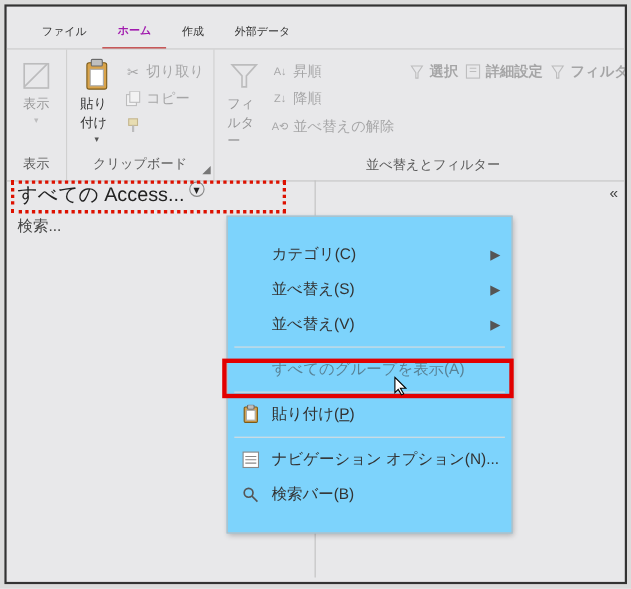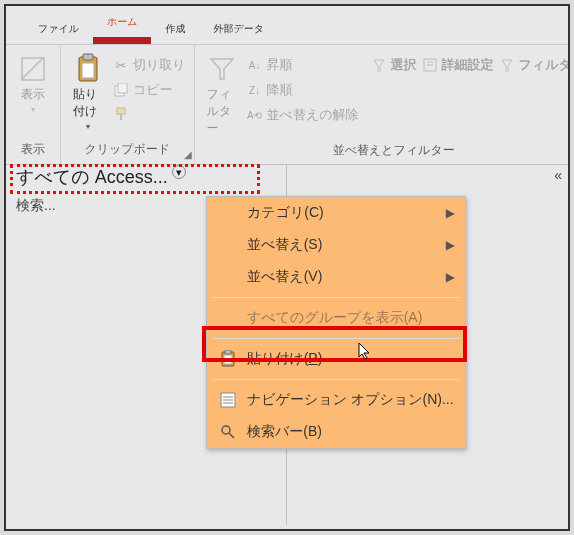--- a/index.html
+++ b/index.html
@@ -2,21 +2,21 @@
 <html><head>
 <meta charset="utf-8">
 <style>
   * { box-sizing: border-box; margin: 0; padding: 0; font-family: "Meiryo", "Yu Gothic", sans-serif; }
   body { background: #dcdcdc; padding: 4px; width: 574px; height: 535px; overflow: hidden; }
   .photo { border: 2px solid #333; background: #e8e8ea; width: 566px; height: 527px; position: relative; overflow: hidden; }
 
   
   .tabs { display: flex; align-items: flex-end; height: 38px; padding-left: 18px; gap: 0; font-size: 10px; color: #333; }
   .tab { padding: 8px 14px; cursor: default; }
-  .tab.active { color: #c2410c; border-bottom: 7px solid #b91c1c; }
+  .tab.active { color: #a21caf; border-bottom: 1px solid #b91c1c; font-weight: bold; }
 
   .tabsep { height: 1px; background: #c9c9c9; }
 
   
   .ribbon { display: flex; height: 120px; border-bottom: 1px solid #c3c3c3; position: relative; }
   .group { border-right: 1px solid #d0d0d0; display: flex; flex-direction: column; justify-content: space-between; padding: 6px 8px 2px 8px; }
   .group-label { font-size: 12px; color: #5a5a5a; text-align: center; padding: 2px 0 4px 0; white-space: nowrap; }
   .group-content { display: flex; align-items: flex-start; gap: 6px; flex: 1; }
   .bigbtn { display: flex; flex-direction: column; align-items: center; gap: 2px; font-size: 12px; color: #333; padding: 3px 4px; }
   .bigbtn.dim { opacity: 0.45; }
@@ -27,21 +27,21 @@
   .launcher { position: absolute; right: 2px; bottom: 4px; font-size: 10px; color: #777; }
 
   
   .navhead { position: relative; display: flex; height: 28px; padding: 0 10px; font-size: 18px; color: #222; }
   .navhead-collapse { position: absolute; right: 6px; top: 2px; font-size: 14px; color: #444; }
   .dotted-box { position: absolute; border: 3px dotted #d10; pointer-events: none; left: 4px; top: 158px; width: 250px; height: 30px; }
 
   .searchrow { padding: 4px 10px; font-size: 14px; color: #444; }
 
   
-  .ctxmenu { position: absolute; left: 200px; top: 190px; width: 260px; background: #fdba74; border: 1px solid #bcbcbc; box-shadow: 1px 2px 5px rgba(0,0,0,0.25); padding: 0 0; font-size: 14px; color: #333; }
+  .ctxmenu { position: absolute; left: 200px; top: 190px; width: 260px; background: #7dd3fc; border: 1px solid #bcbcbc; box-shadow: 1px 2px 5px rgba(0,0,0,0.25); padding: 18px 0; font-size: 14px; color: #333; }
   .ctxitem { display: flex; align-items: center; height: 32px; padding: 0 10px 0 12px; gap: 10px; }
   .ctxitem.dim { opacity: 0.5; }
   .ctxitem .arrow { margin-left: auto; color: #555; font-size: 12px; }
   .ctxitem .micon { width: 18px; height: 18px; display: inline-flex; align-items: center; justify-content: center; }
   .ctxitem .u { text-decoration: underline; }
   .sep { height: 1px; background: #dcdcdc; margin: 4px 6px; }
 
   .red-box { position: absolute; border: 4px solid #e20000; left: 196px; top: 320px; width: 265px; height: 36px; pointer-events: none; }
 
   .cursor { position: absolute; left: 352px; top: 336px; font-size: 16px; color: #000; }

